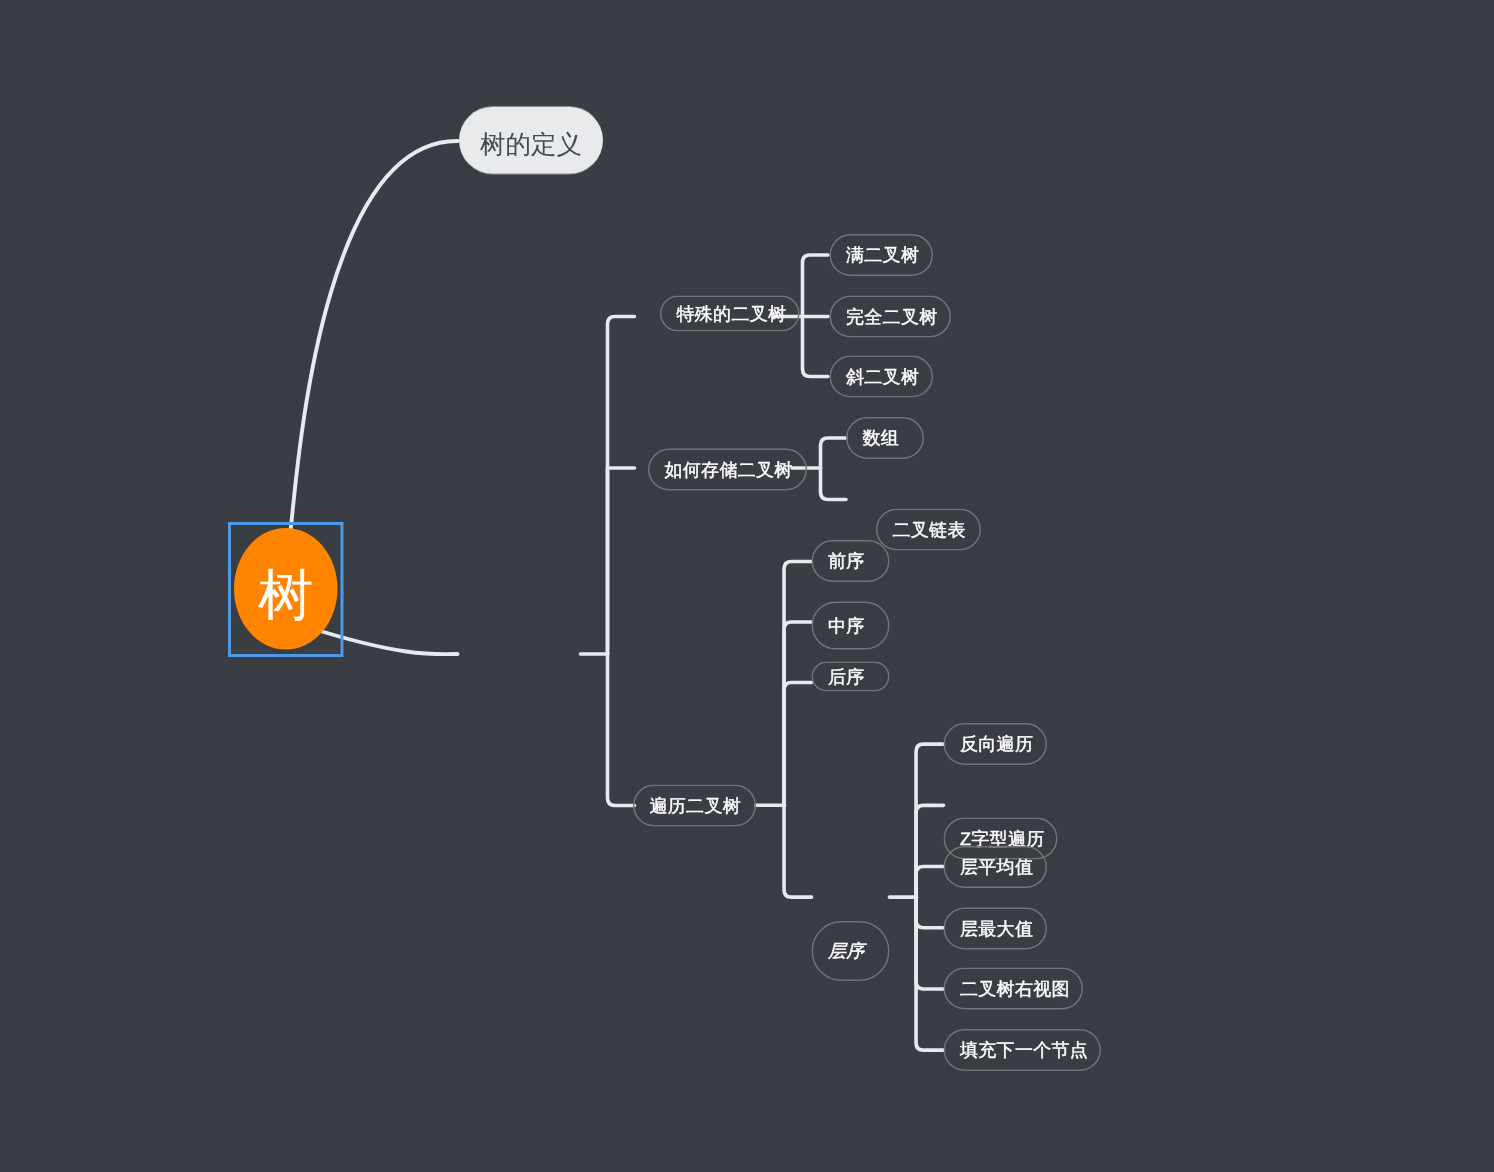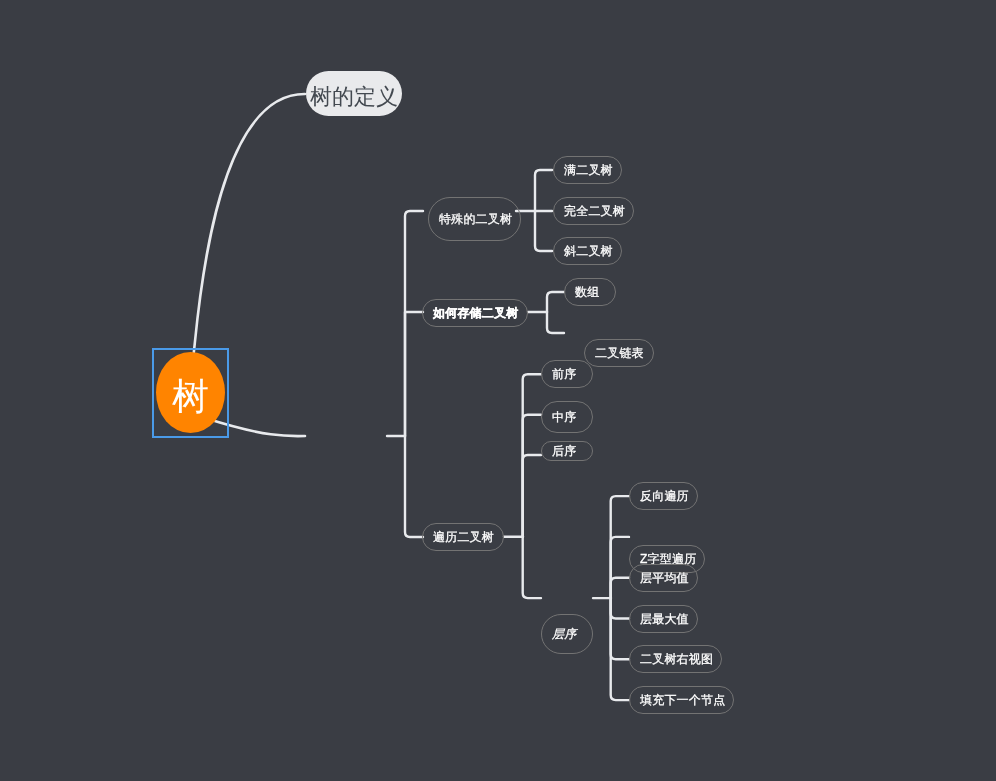--- a/index.html
+++ b/index.html
@@ -43,21 +43,21 @@
     justify-content: flex-start;
     padding-left: 10px;
     letter-spacing: 0.2px;
     -webkit-text-stroke: 0.3px #ffffff;
   }
   .pill-light {
     background: #e9eaec;
     color: #434950;
     border: 0;
     border-radius: 999px;
-    font-size: 22px;
+    font-size: 17px;
     padding-top: 6px;
   }
   .lbl {
     transform: translateZ(0);
     display: block;
   }
   #root-box {
     position: absolute;
     box-sizing: border-box;
     border: 2px solid #4a9ae8;
@@ -124,22 +124,22 @@
 
   <div id="root-box" style="left:152px; top:348px; width:77px; height:90px;"></div>
   <div id="root-ell" style="left:156px; top:352px; width:69px; height:81px; font-size:37px;">
     <span style="top:26px;">树</span>
   </div>
 
   <div class="node pill-light" style="left:306px; top:71px; width:96px; height:45px;">
     <span class="lbl">树的定义</span>
   </div>
 
-  <div class="node pill" style="left:428px; top:197px; width:93px; height:44px;">特殊的二叉树</div>
-  <div class="node pill" style="left:422px; top:298.5px; width:106px; height:28px;font-weight:bold;">如何存储二叉树</div>
+  <div class="node pill" style="left:440px; top:197px; width:93px; height:24px;">特殊的二叉树</div>
+  <div class="node pill" style="left:432px; top:298.5px; width:106px; height:28px;">如何存储二叉树</div>
   <div class="node pill" style="left:422px; top:523px; width:82px; height:28px;">遍历二叉树</div>
 
   <div class="node pill" style="left:553px; top:156px; width:69px; height:28px;">满二叉树</div>
   <div class="node pill" style="left:553px; top:197px; width:81px; height:28px;">完全二叉树</div>
   <div class="node pill" style="left:553px; top:237px; width:69px; height:28px;">斜二叉树</div>
 
   <div class="node pill" style="left:564px; top:278px; width:52px; height:28px;">数组</div>
   <div class="node pill" style="left:584px; top:319px; width:70px; height:28px;margin-top:20px;">二叉链表</div>
 
   <div class="node pill" style="left:541px; top:360.3px; width:52px; height:28px;">前序</div>

